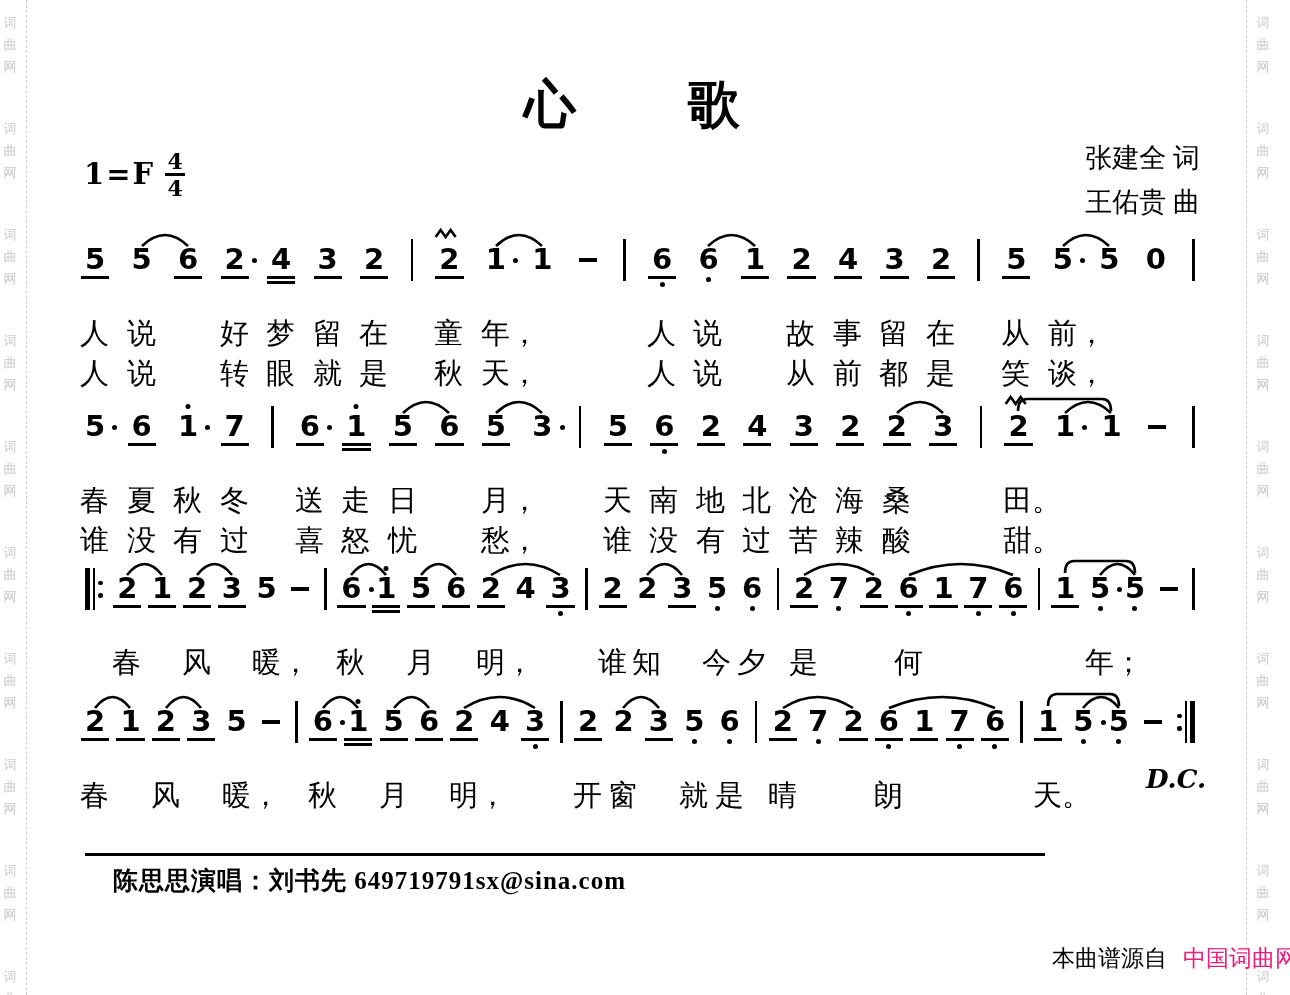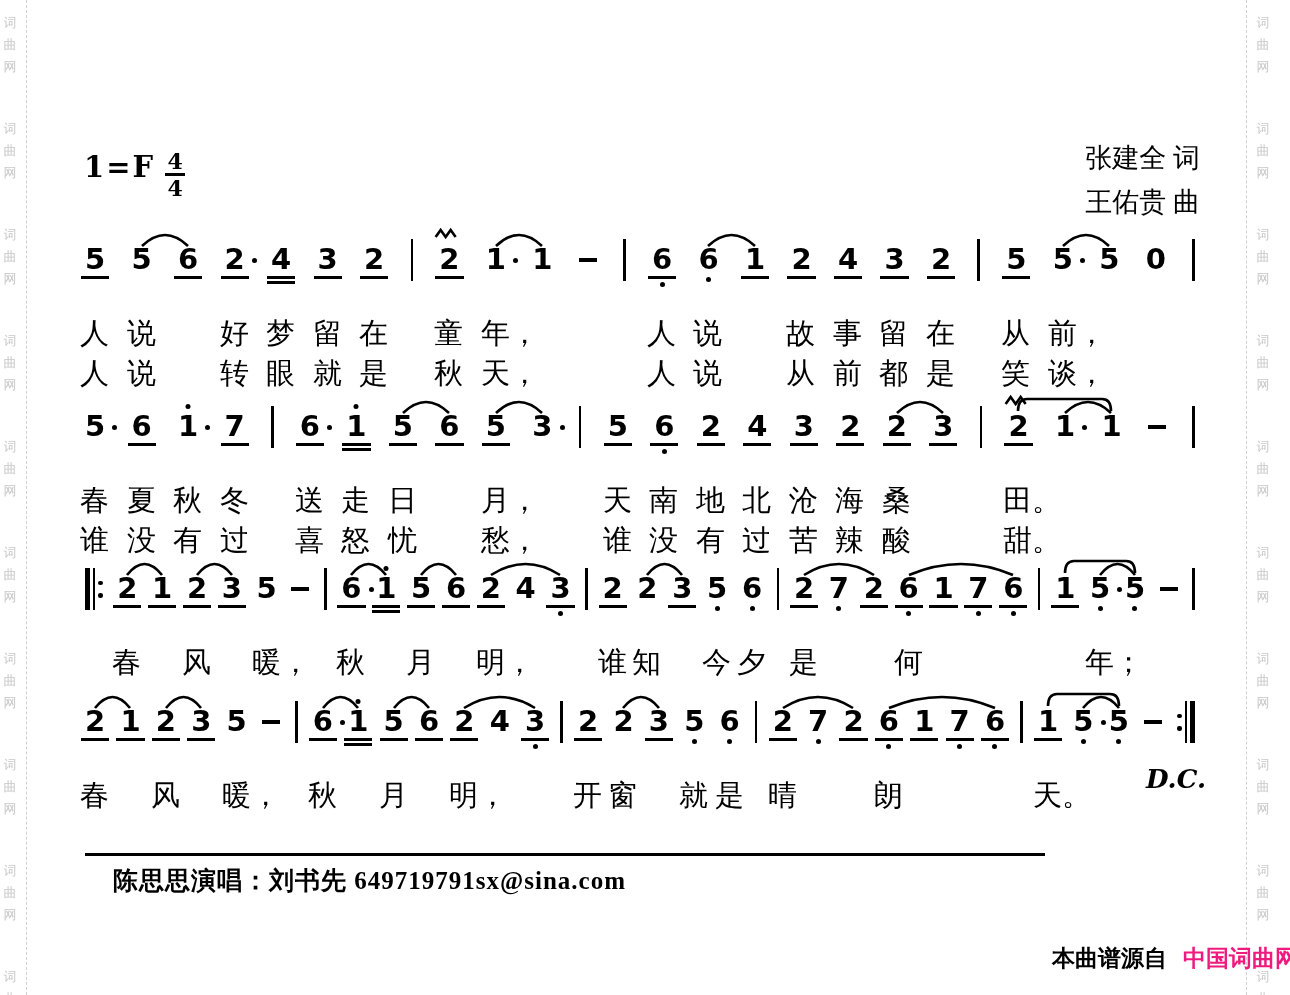--- a/index.html
+++ b/index.html
@@ -9,21 +9,21 @@
   
   .wm-col{position:absolute;top:0;bottom:0;width:26px;overflow:hidden;}
   .wm-left{left:0;border-right:1px dashed #cfcfcf;}
   .wm-right{left:1246px;border-left:1px dashed #cfcfcf;padding-left:6px;}
   .wm-group{margin:12px 0 40px 0;}
   .wm-char{font-size:13px;line-height:22px;text-align:center;width:20px;}
 
   
   .title{position:absolute;top:70px;left:0;width:1266px;text-align:center;
     font-size:52px;font-weight:bold;word-spacing:95px;letter-spacing:2px;}
-  .keysig{position:absolute;left:84px;top:150px;display:flex;}
+  .keysig{position:absolute;left:84px;top:150px;display:flex;align-items:center;}
   .key-label{font-size:29px;font-weight:bold;font-family:"DejaVu Serif", serif;letter-spacing:2px;}
   .meter{display:flex;flex-direction:column;align-items:center;margin-left:10px;}
   .meter .mnum{font-size:22px;font-weight:bold;line-height:22px;font-family:"DejaVu Serif", serif;}
   .meter .fbar{width:20px;height:2.5px;background:#000;margin:1px 0;}
   .credits{position:absolute;right:90px;top:136px;}
   .credits div{font-size:27px;line-height:44px;}
 
   
   .system{position:absolute;left:85px;width:1110px;}
   .sys1{top:231px;height:165px;}
@@ -52,21 +52,21 @@
   .lyr-row{position:absolute;left:0;width:100%;height:34px;}
   .lyr{position:absolute;font-size:29px;line-height:32px;white-space:nowrap;}
 
   
   .dc{position:absolute;left:1146px;top:764px;font-size:26px;font-weight:bold;font-style:italic;
     font-family:"DejaVu Serif", serif;}
   .performer{position:absolute;left:1048px;top:796px;font-size:25px;font-weight:bold;}
   .footer-rule{position:absolute;left:85px;top:853px;width:960px;height:3px;background:#000;}
   .editor{position:absolute;left:113px;top:864px;font-size:25px;font-weight:bold;letter-spacing:1px;}
   .source{position:absolute;left:1052px;top:943px;display:flex;gap:16px;white-space:nowrap;}
-  .source span{font-size:23px;font-weight:bold;}
+  .source span{font-size:23px;font-weight:normal;}
 </style>
 </head>
 <body>
 
 <div id="score-page">
 
   <div class="wm-col wm-left" style="color: rgb(200, 200, 200);">
       <div class="wm-group">
         <div class="wm-char">词</div>
         <div class="wm-char">曲</div>
@@ -162,20 +162,21 @@
         <div class="wm-char">词</div>
         <div class="wm-char">曲</div>
         <div class="wm-char">网</div>
       </div>
       <div class="wm-group">
         <div class="wm-char">词</div>
         <div class="wm-char">曲</div>
       </div>
     </div>
 
+  <div class="title">心 歌</div>
 
   <div class="keysig">
     <span class="key-label">1=F</span>
     <span class="meter">
       <span class="mnum">4</span>
       <span class="fbar"></span>
       <span class="mnum">4</span>
     </span>
   </div>
 

